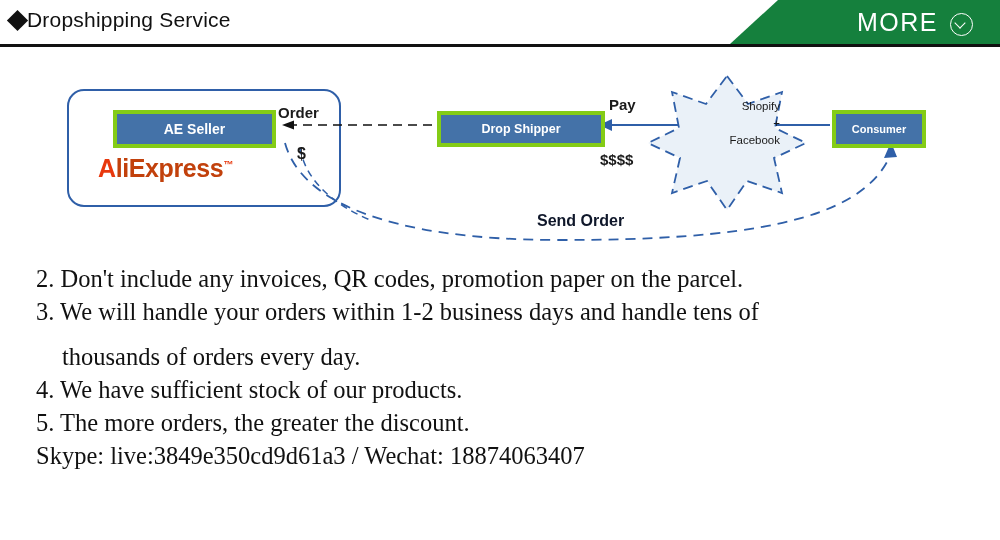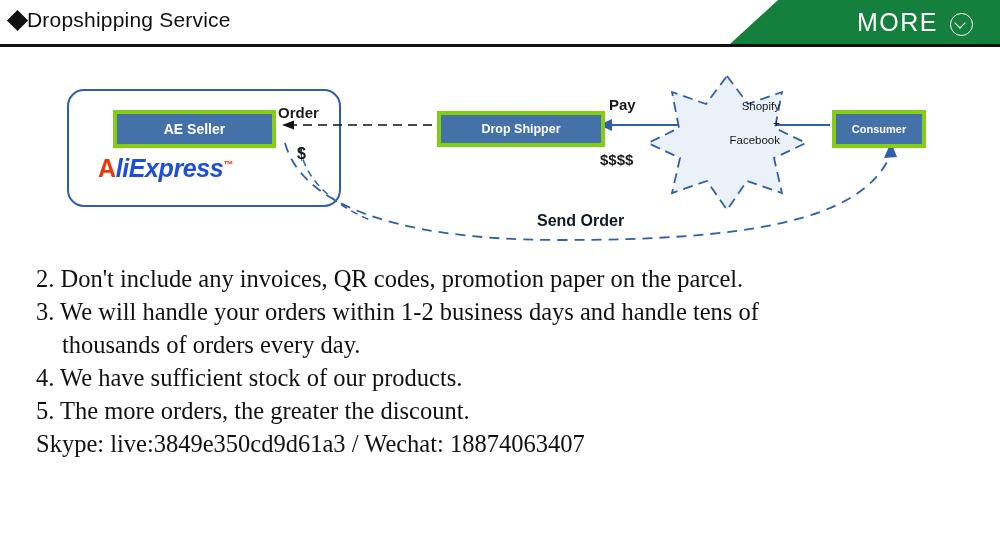--- a/index.html
+++ b/index.html
@@ -142,21 +142,21 @@
   .aliexpress-logo {
     position: absolute;
     left: 98px;
     top: 106px;
     font-size: 25px;
     font-weight: bold;
     font-family: "Liberation Sans", sans-serif;
     letter-spacing: -0.4px;
   }
   .ali-a { color: #e8380d; }
-  .ali-rest { color: #1d4ed8; font-style: italic; }
+  .ali-rest { color: #c2410c; }
   .ali-tm {
     font-size: 10px;
     color: #e8380d;
     vertical-align: super;
   }
   .label-order {
     position: absolute;
     left: 278px;
     top: 56px;
     font-size: 15px;
@@ -215,20 +215,21 @@
     font-family: "Liberation Serif", serif;
     font-size: 24.5px;
     color: #111111;
     line-height: 33px;
   }
   .body-line {
     white-space: nowrap;
   }
   .body-line.indent {
     padding-left: 26px;
+    margin-top: 12px;
   }
 </style>
 </head>
 <body>
 
 <div class="page">
 
   <div class="header">
     <div class="header-title-wrap">
       <span class="diamond-icon"></span>

